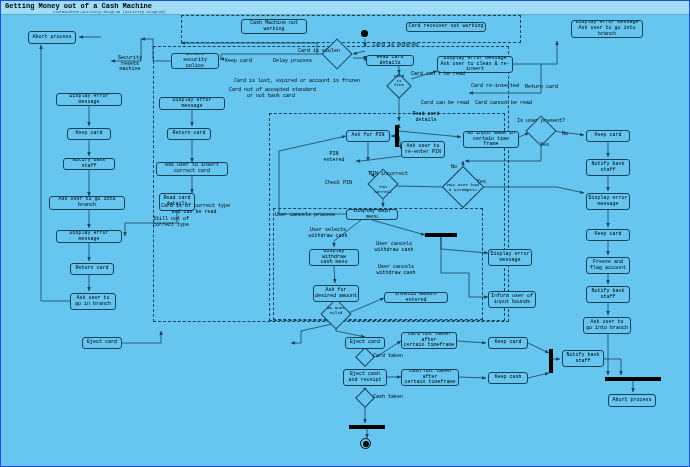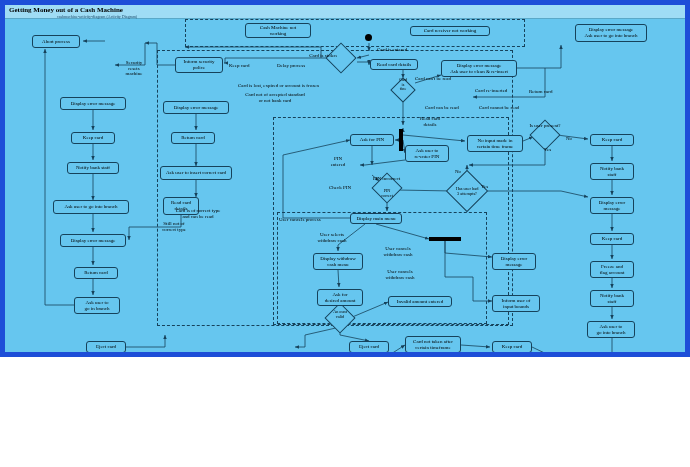--- a/index.html
+++ b/index.html
@@ -3,25 +3,25 @@
 <meta charset="utf-8">
 <style>
   html, body {
     margin: 0;
     padding: 0;
     background: #ffffff;
   }
   #root {
     position: relative;
     width: 690px;
-    height: 357px;
+    height: 467px;
     background: #66c6ef;
-    font-family: Liberation Serif, serif;
+    font-family: Liberation Mono, monospace;
     overflow: hidden;
-    border: 5px solid #1d4ed8;
+    border: 1px solid #1d4ed8;
     box-sizing: border-box;
   }
   #title-bar {
     position: absolute;
     left: 0; top: 0;
     width: 690px;
     height: 14px;
     background: #9fdcf5;
     border-bottom: 1px solid #5aa8c8;
     box-sizing: border-box;

